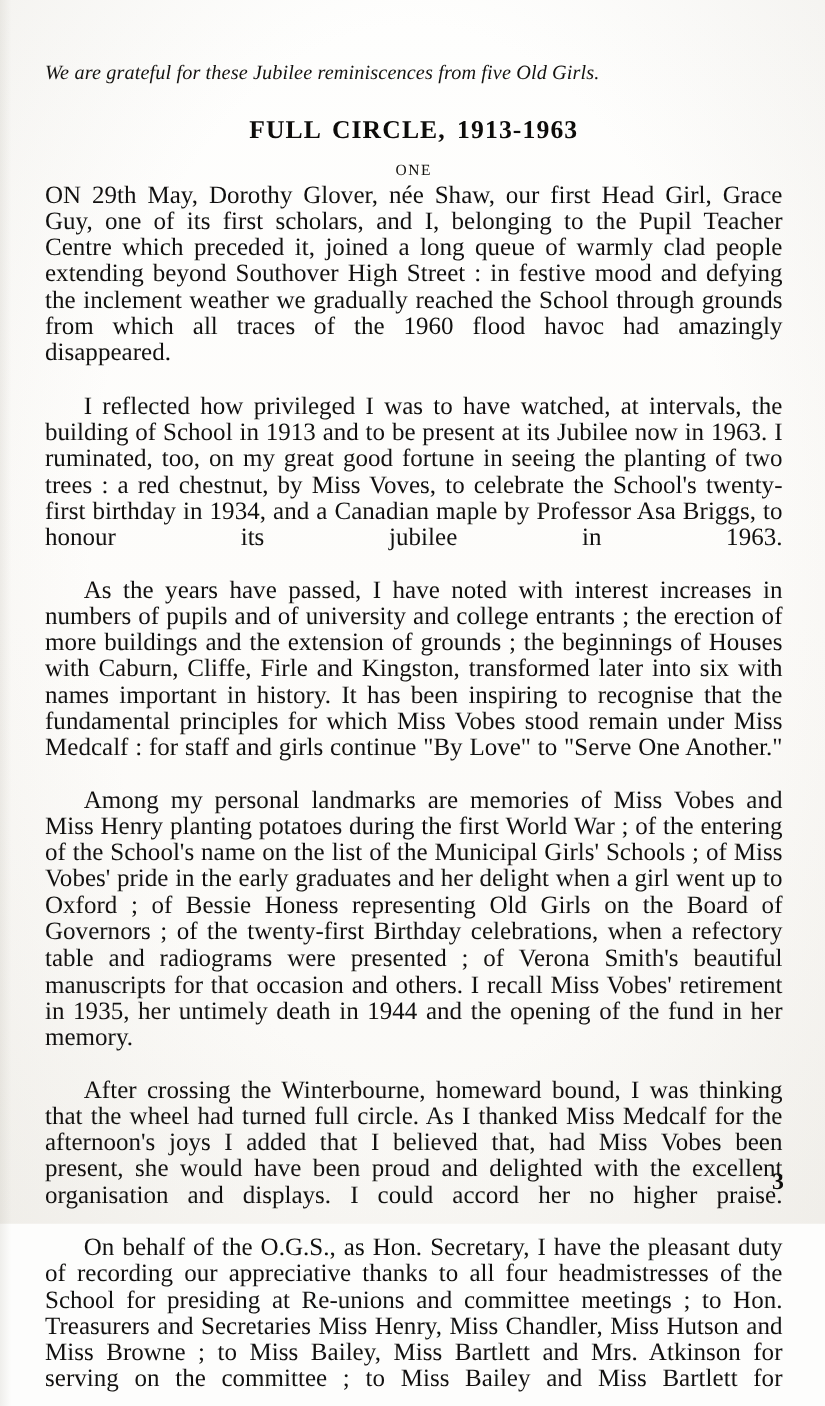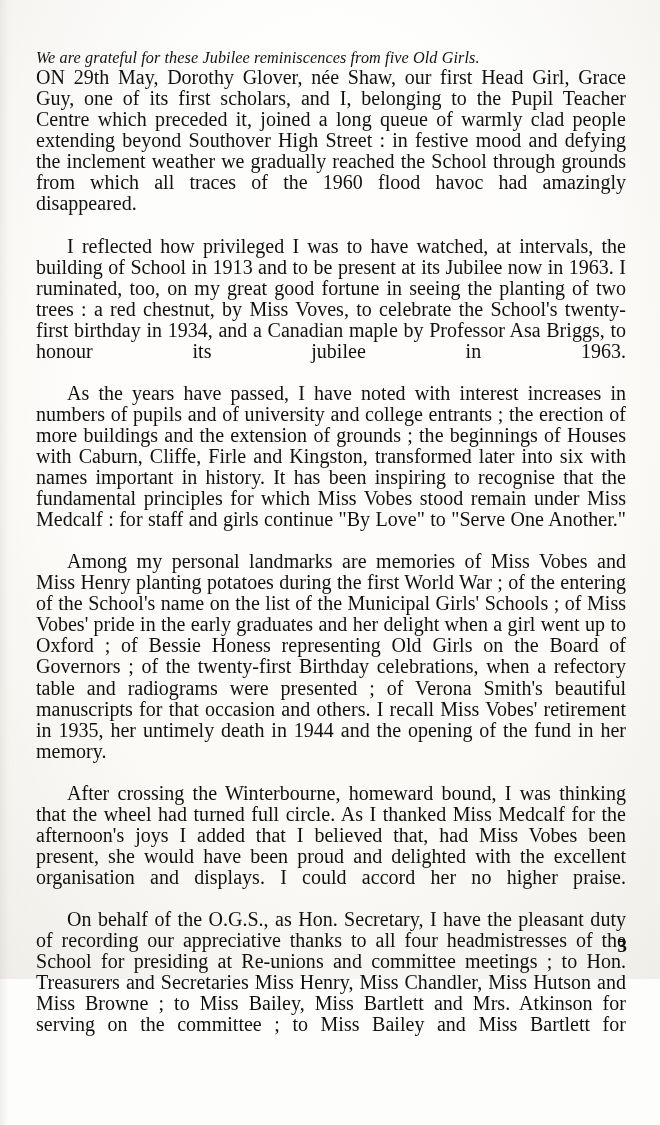--- a/index.html
+++ b/index.html
@@ -122,21 +122,23 @@
 <body>
 
 <div class="page">
 
   <div class="edge-speckle"></div>
 
   <div class="content">
 
     <p class="epigraph">We are grateful for these Jubilee reminiscences from five Old Girls.</p>
 
+    <h1 class="title">FULL CIRCLE, 1913-1963</h1>
 
+    <p class="section-number">ONE</p>
 
     <div class="body-text">
       <p>ON 29th May, Dorothy Glover, née Shaw, our first Head Girl, Grace Guy, one of its first scholars, and I, belonging to the Pupil Teacher Centre which preceded it, joined a long queue of warmly clad people extending beyond Southover High Street : in festive mood and defying the inclement weather we gradually reached the School through grounds from which all traces of the 1960 flood havoc had amazingly disappeared.</p>
       <p class="indent">I reflected how privileged I was to have watched, at intervals, the building of School in 1913 and to be present at its Jubilee now in 1963.  I ruminated, too, on my great good fortune in seeing the planting of two trees : a red chestnut, by Miss Voves, to celebrate the School's twenty-first birthday in 1934, and a Canadian maple by Professor Asa Briggs, to honour its jubilee in 1963.</p>
       <p class="indent">As the years have passed, I have noted with interest increases in numbers of pupils and of university and college entrants ; the erection of more buildings and the extension of grounds ; the beginnings of Houses with Caburn, Cliffe, Firle and Kingston, transformed later into six with names important in history.  It has been inspiring to recognise that the fundamental principles for which Miss Vobes stood remain under Miss Medcalf : for staff and girls continue "By Love" to "Serve One Another."</p>
       <p class="indent">Among my personal landmarks are memories of Miss Vobes and Miss Henry planting potatoes during the first World War ; of the entering of the School's name on the list of the Municipal Girls' Schools ; of Miss Vobes' pride in the early graduates and her delight when a girl went up to Oxford ; of Bessie Honess representing Old Girls on the Board of Governors ; of the twenty-first Birthday celebrations, when a refectory table and radiograms were presented ; of Verona Smith's beautiful manuscripts for that occasion and others. I recall Miss Vobes' retirement in 1935, her untimely death in 1944 and the opening of the fund in her memory.</p>
       <p class="indent">After crossing the Winterbourne, homeward bound, I was thinking that the wheel had turned full circle.  As I thanked Miss Medcalf for the afternoon's joys I added that I believed that, had Miss Vobes been present, she would have been proud and delighted with the excellent organisation and displays.  I could accord her no higher praise.</p>
       <p class="indent">On behalf of the O.G.S., as Hon. Secretary, I have the pleasant duty of recording our appreciative thanks to all four headmistresses of the School for presiding at Re-unions and committee meetings ; to Hon. Treasurers and Secretaries Miss Henry, Miss Chandler, Miss Hutson and Miss Browne ; to Miss Bailey, Miss Bartlett and Mrs. Atkinson for serving on the committee ; to Miss Bailey and Miss Bartlett for</p>
     </div>
 

